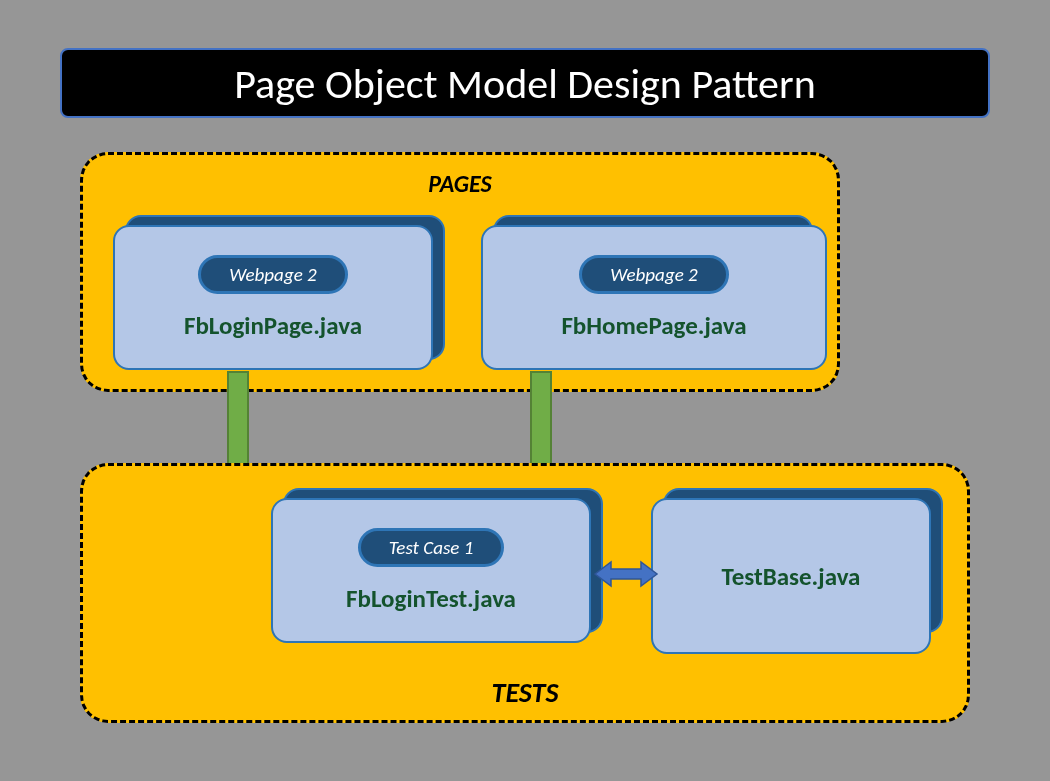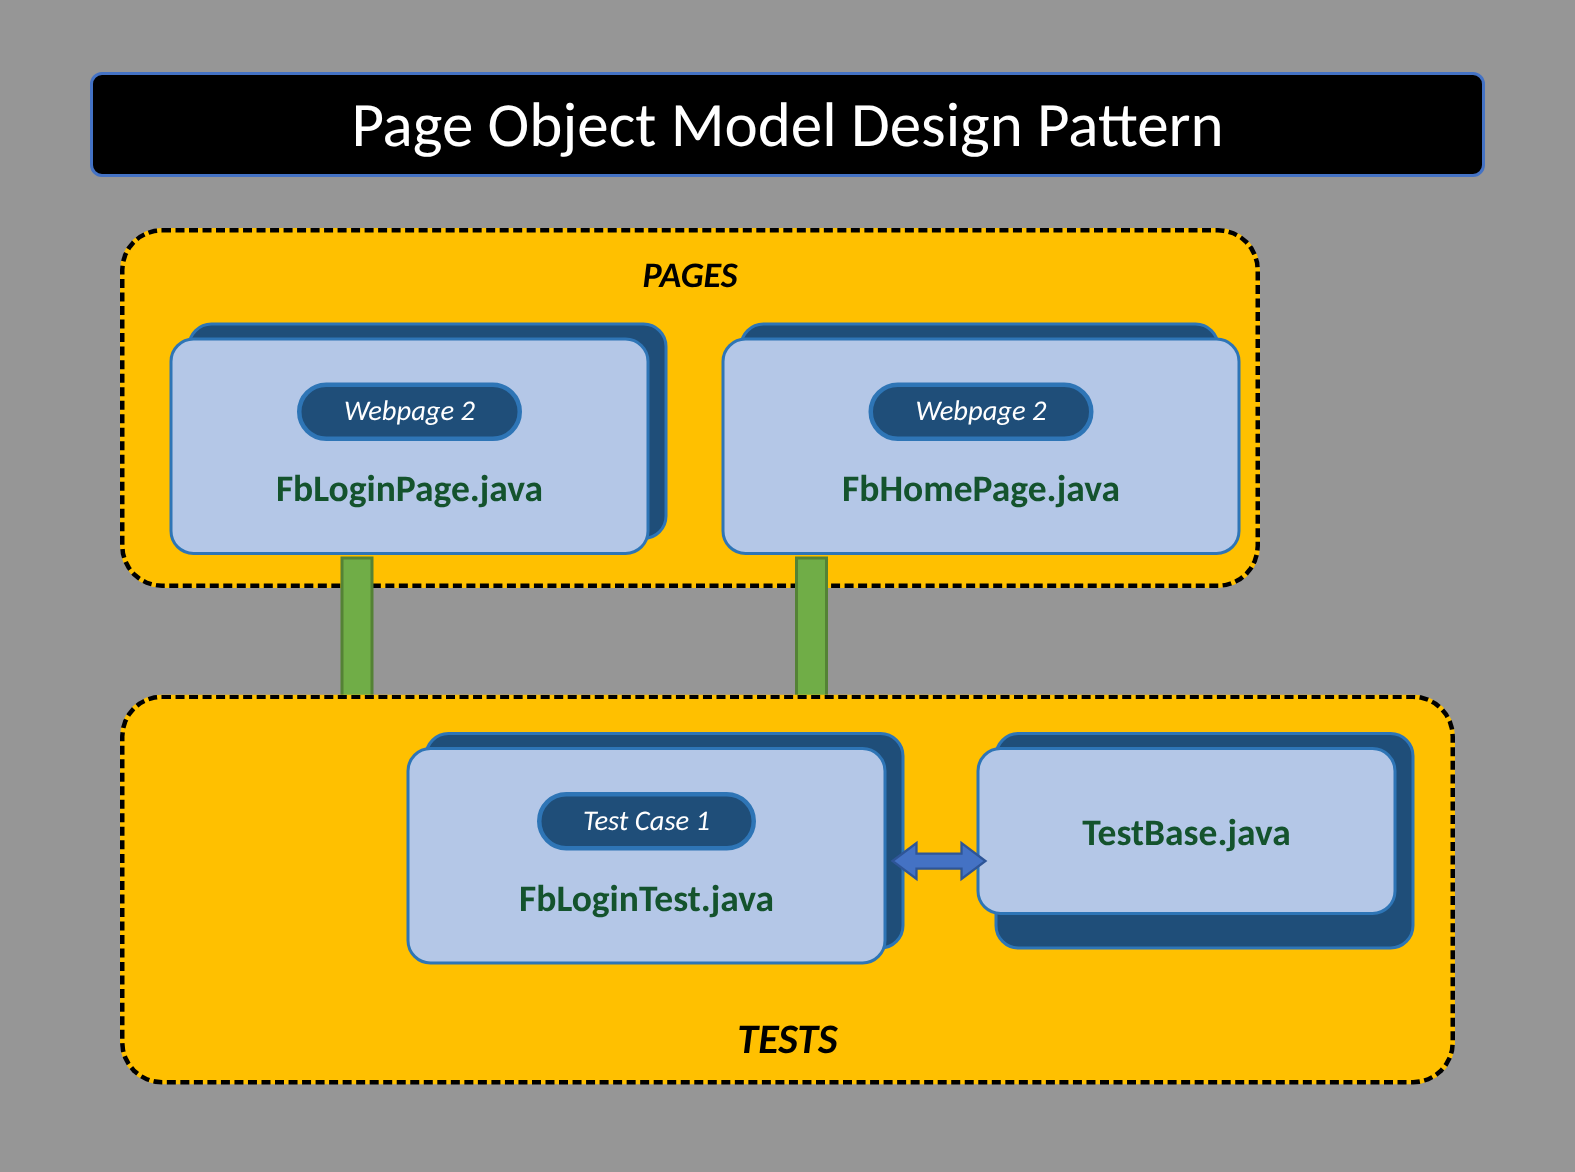--- a/index.html
+++ b/index.html
@@ -111,21 +111,21 @@
     .page1-shadow { top: 60px; left: 42px; width: 320px; height: 145px; }
     .page1 { top: 70px; left: 30px; width: 320px; height: 145px; }
     
     .page2-shadow { top: 60px; left: 410px; width: 320px; height: 145px; }
     .page2 { top: 70px; left: 398px; width: 346px; height: 145px; }
     
     .test1-shadow { top: 22px; left: 200px; width: 320px; height: 145px; }
     .test1 { top: 32px; left: 188px; width: 320px; height: 145px; justify-content: center; }
     
     .testbase-shadow { top: 22px; left: 580px; width: 280px; height: 145px; }
-    .testbase { top: 32px; left: 568px; width: 280px; height: 112px; padding-left: 12px; }
+    .testbase { top: 32px; left: 568px; width: 280px; height: 156px; padding-left: 12px; }
     
     .arrow-svg {
       position: absolute;
       overflow: visible;
     }
   </style>
 </head>
 <body>
 
 <div class="title-bar">

